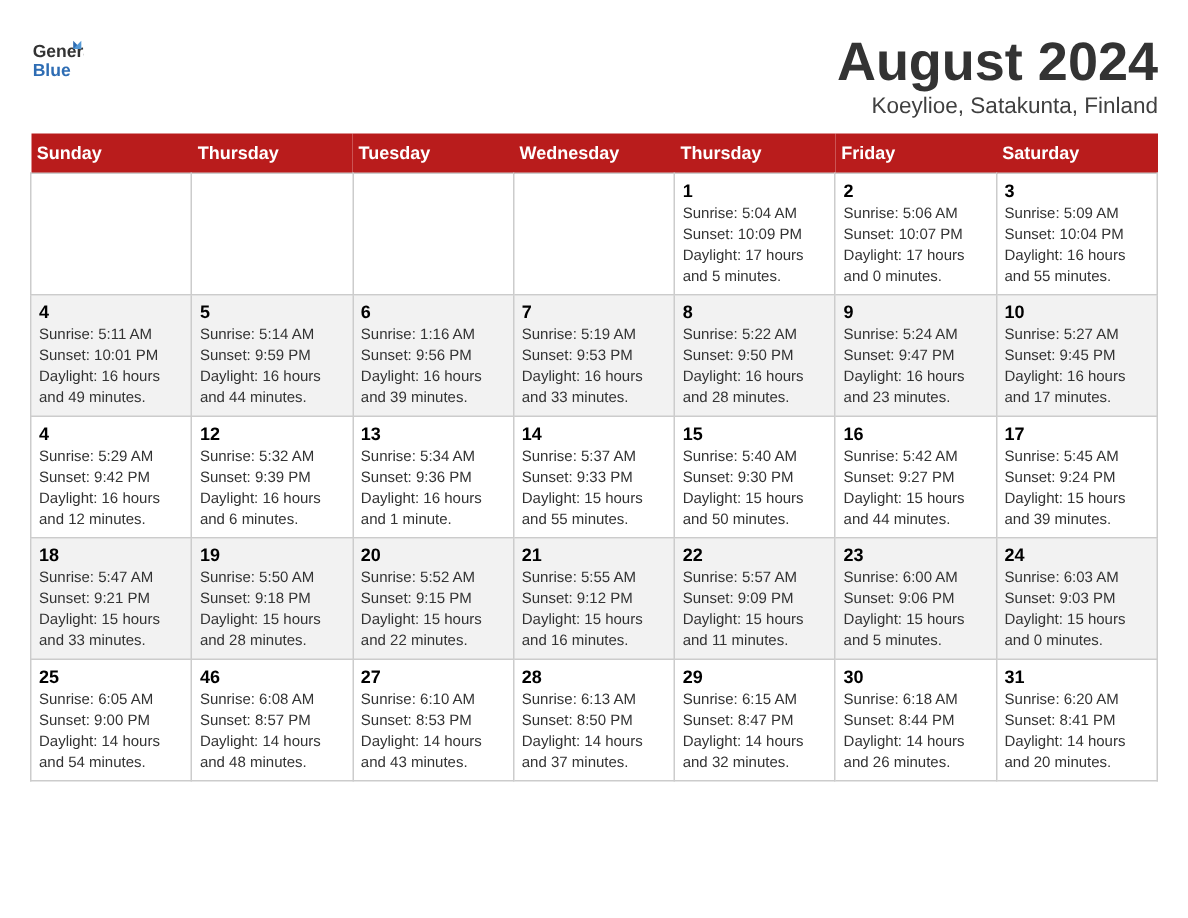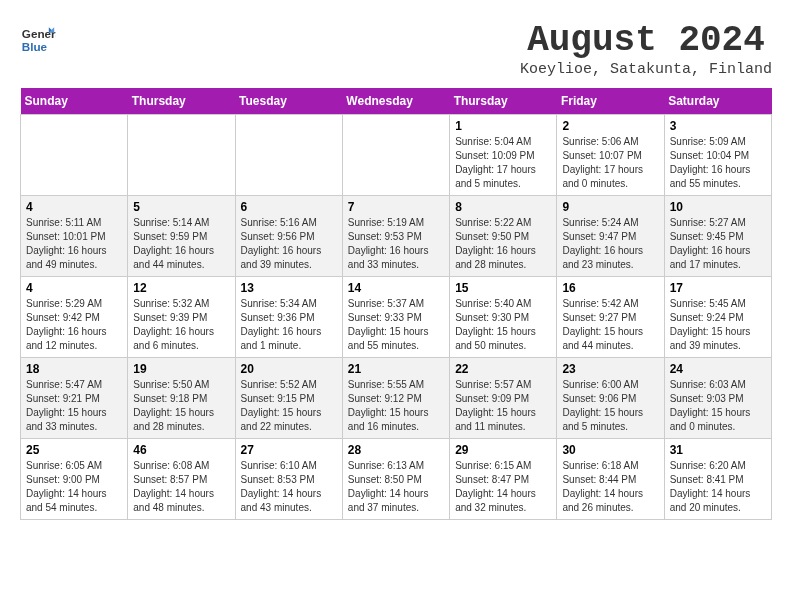--- a/index.html
+++ b/index.html
@@ -19,40 +19,39 @@
     .logo {
       display: flex;
       align-items: center;
       gap: 4px;
     }
     .logo-icon {
       width: 36px;
       height: 36px;
     }
     .title-block {
-      text-align: center;
-      font-family: Liberation Mono, monospace;
+      text-align: right;
     }
     .title-block h1 {
       font-size: 36px;
       font-weight: bold;
       color: #333;
     }
     .title-block h2 {
       font-size: 15px;
       font-weight: normal;
       color: #404040;
     }
     table {
       width: 100%;
       border-collapse: collapse;
       font-size: 11px;
     }
     thead tr th {
-      background: #a21caf;
+      background: #b91c1c;
       color: #fff;
       padding: 6px 4px;
       text-align: left;
       font-size: 12px;
       font-weight: bold;
     }
     tbody tr td {
       border: 1px solid #ccc;
       padding: 4px 5px;
       vertical-align: top;
@@ -140,21 +139,21 @@
 Daylight: 16 hours and 49 minutes.</div>
         </td>
         <td>
           <div class="day-num">5</div>
           <div class="day-info" style="white-space: pre-line;">Sunrise: 5:14 AM
 Sunset: 9:59 PM
 Daylight: 16 hours and 44 minutes.</div>
         </td>
         <td>
           <div class="day-num">6</div>
-          <div class="day-info" style="white-space: pre-line;">Sunrise: 5:16 AM
+          <div class="day-info" style="white-space: pre-line;">Sunrise: 1:16 AM
 Sunset: 9:56 PM
 Daylight: 16 hours and 39 minutes.</div>
         </td>
         <td>
           <div class="day-num">7</div>
           <div class="day-info" style="white-space: pre-line;">Sunrise: 5:19 AM
 Sunset: 9:53 PM
 Daylight: 16 hours and 33 minutes.</div>
         </td>
         <td>

